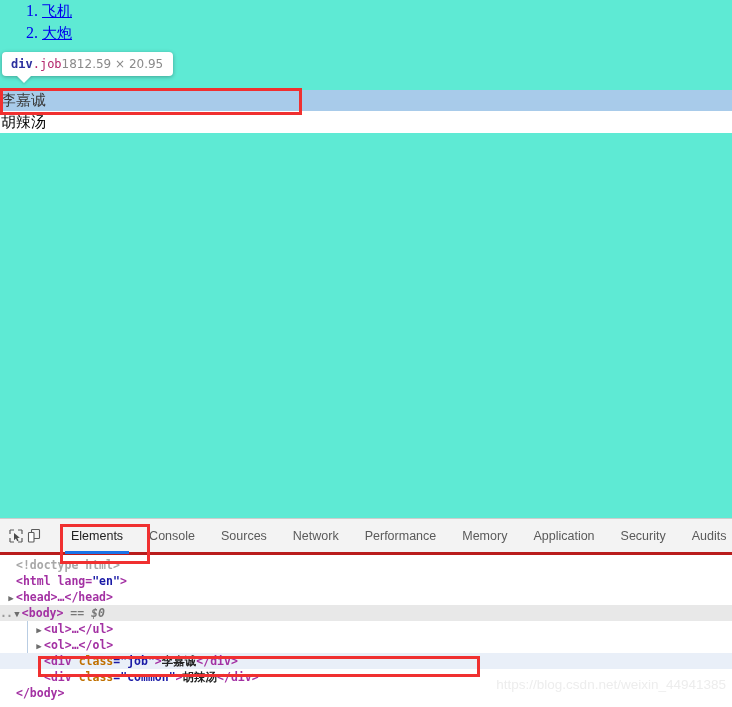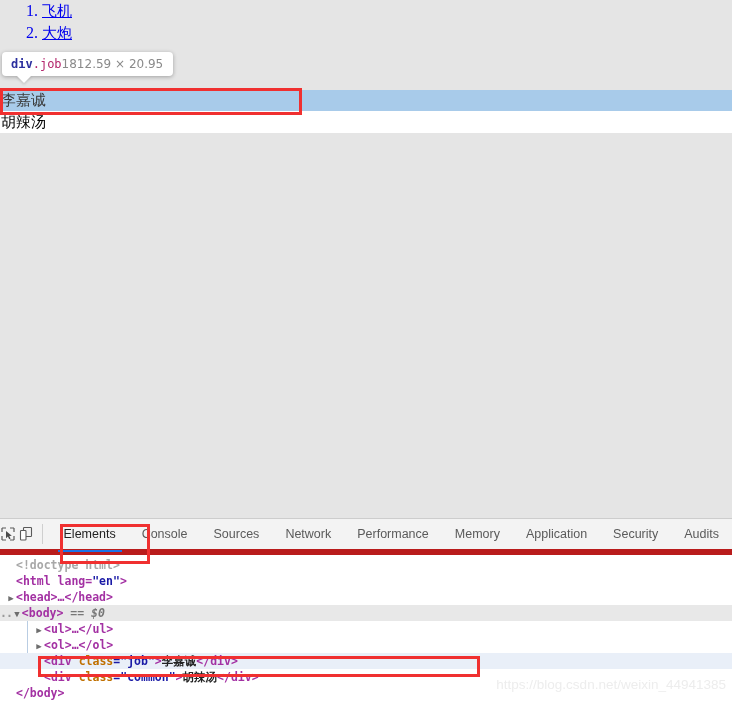--- a/index.html
+++ b/index.html
@@ -14,21 +14,21 @@
     overflow: hidden;
     position: relative;
   }
 
   
   #page-area {
     position: absolute;
     left: 0; top: 0;
     width: 732px;
     height: 518px;
-    background: #e5e5e5;
+    background: #5eead4;
     overflow: hidden;
   }
 
   ol.page-list {
     margin: 0;
     padding: 0 0 0 42px;
     list-style-position: outside;
     list-style-type: decimal;
   }
   ol.page-list li {
@@ -143,24 +143,24 @@
     top: 518px;
     width: 732px;
     height: 189px;
     background: #ffffff;
     border-top: 1px solid #cdcdcd;
   }
 
   .dt-toolbar {
     height: 36px;
     background: #f3f3f3;
-    border-bottom: 6px solid #b91c1c;
+    border-bottom: 3px solid #b91c1c;
     display: flex;
     align-items: center;
-    padding-left: 0;
+    padding-left: 8px;
     box-sizing: border-box;
   }
   .dt-icon-btn {
     width: 26px;
     height: 26px;
     display: flex;
     align-items: center;
     justify-content: center;
     margin-right: 2px;
   }

